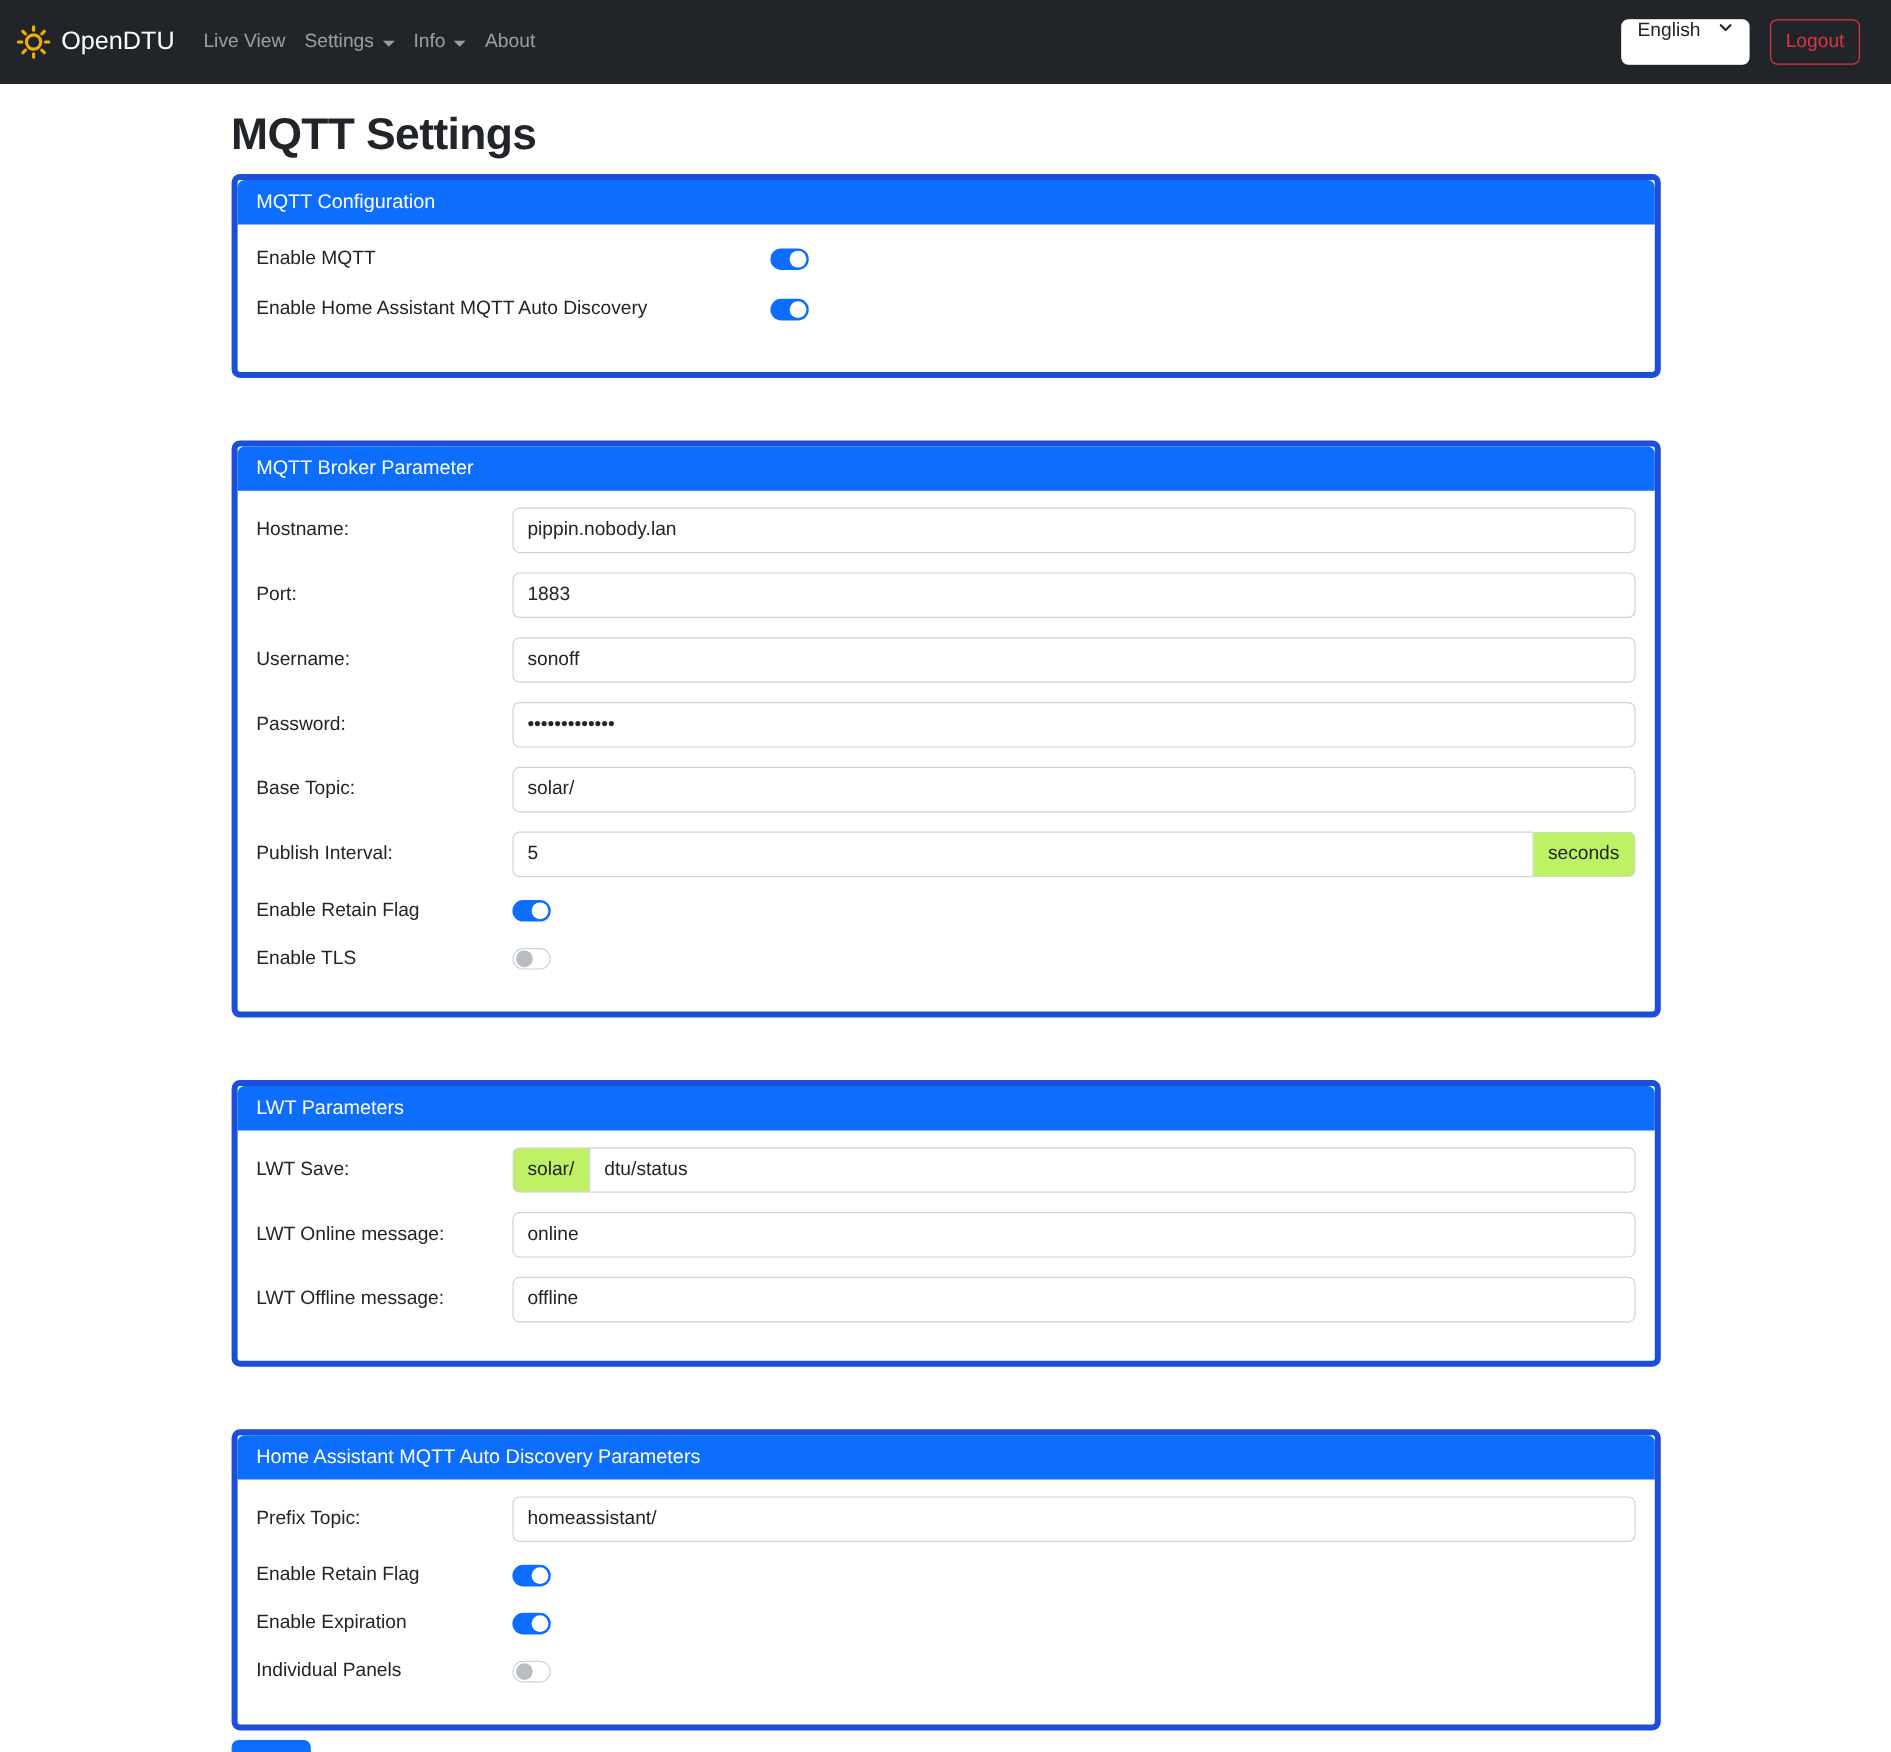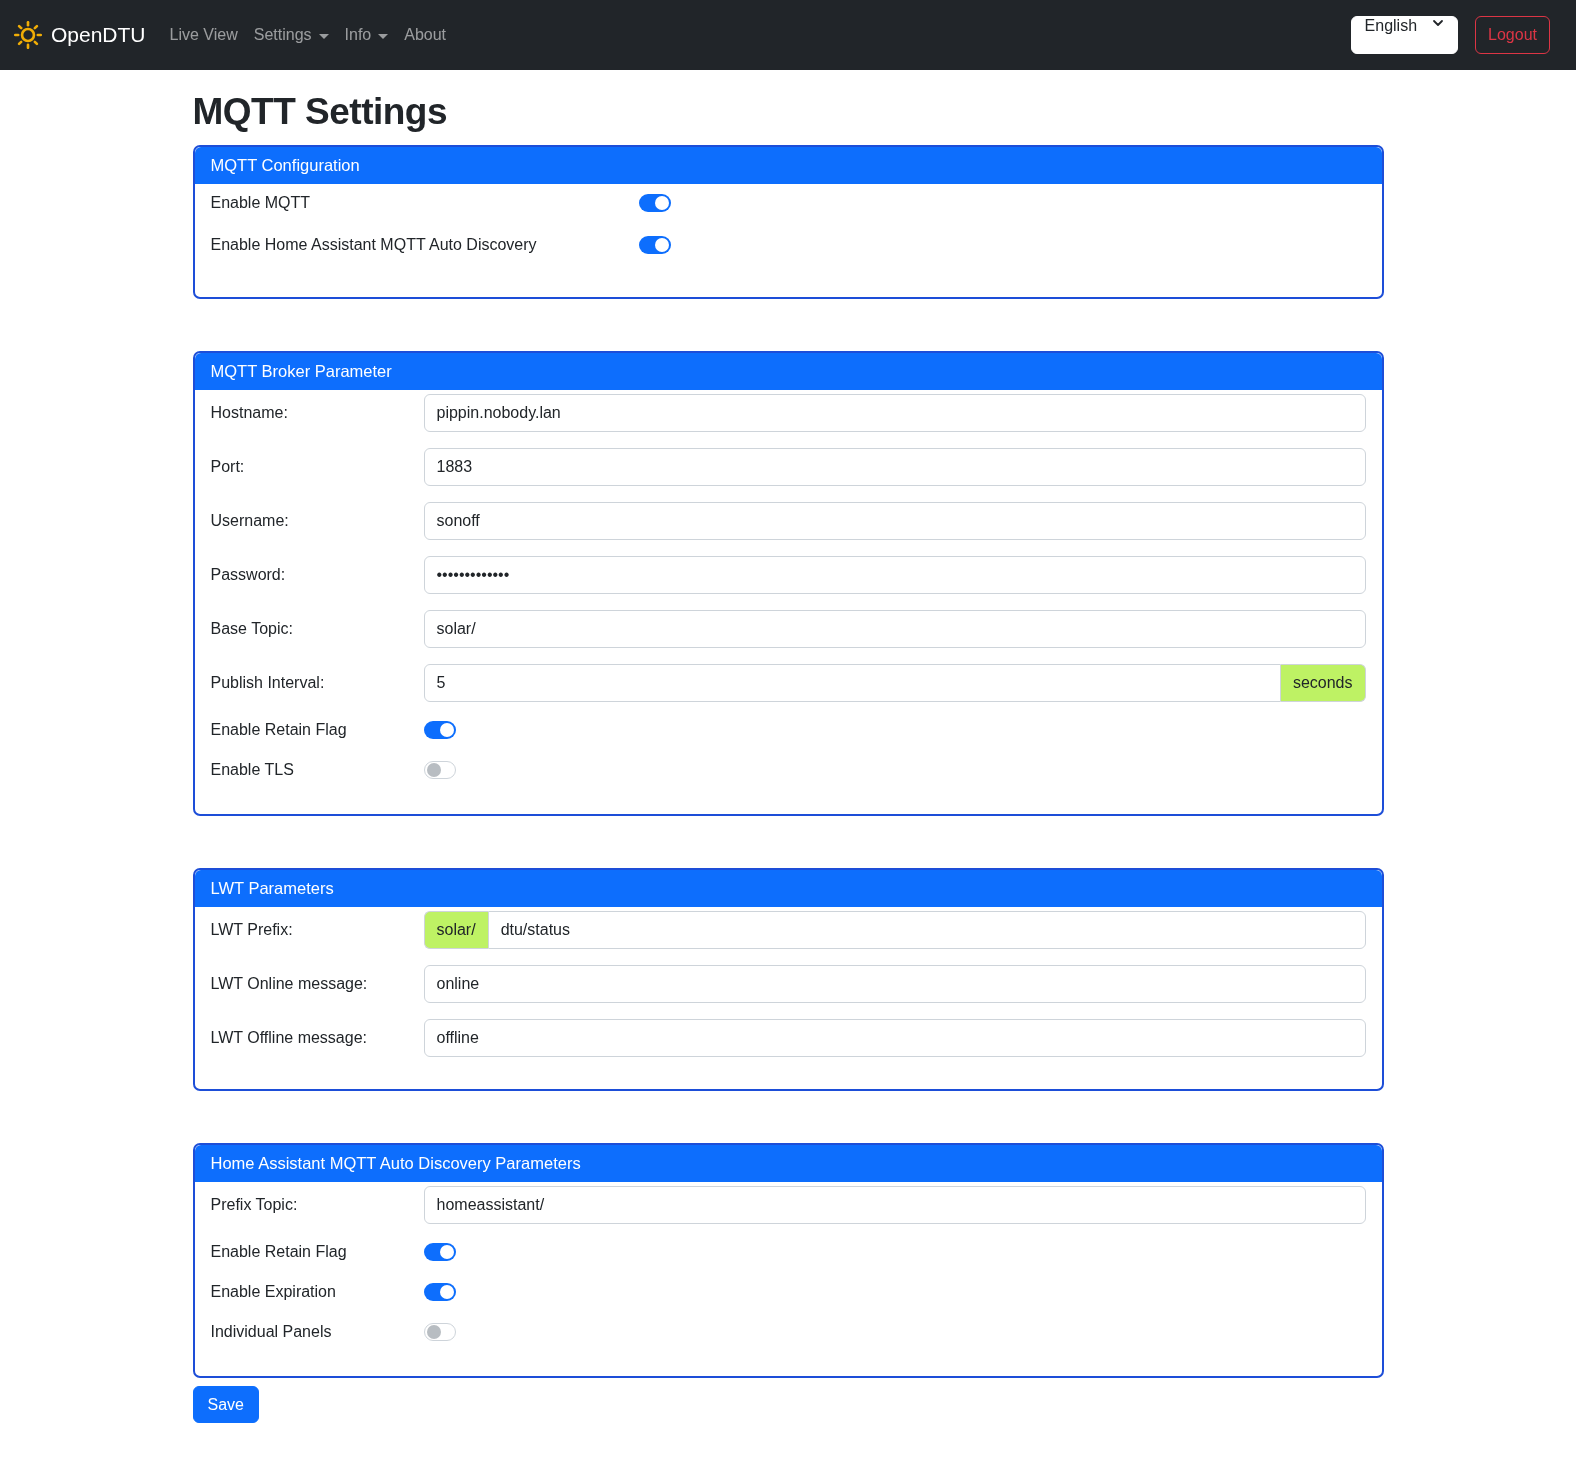--- a/index.html
+++ b/index.html
@@ -12,24 +12,24 @@
   .nav-link { color:rgba(255,255,255,.55); font-size:16px; padding:8px 8px; text-decoration:none; cursor:pointer; display:flex; align-items:center; gap:7px; }
   .caret { width:0; height:0; border-left:5px solid transparent; border-right:5px solid transparent; border-top:5px solid rgba(255,255,255,.55); display:inline-block; margin-top:2px; }
   .nav-right { margin-left:auto; display:flex; align-items:center; gap:17px; }
   .lang-select { background:#ffffff; border:1px solid #ffffff; border-radius:6px; height:38px; padding:0 13px; display:flex; align-items:flex-start; gap:15px; font-size:16px; color:#212529; cursor:pointer; }
   .logout-btn { background:transparent; border:1px solid #dc3545; color:#dc3545; border-radius:6px; height:38px; padding:0 12px; font-size:16px; font-family:inherit; cursor:pointer; }
 
   
   main { width:1191px; margin:16px auto; }
   h1 { font-size:37px; font-weight:700; letter-spacing:-.5px; margin:21px 0 12px 0; color:#212529; }
 
-  .card { border:2px solid #1d4ed8; border-radius:7px; background:#fff; }
+  .card { border:5px solid #1d4ed8; border-radius:7px; background:#fff; }
   .card + .card { margin-top:52px; }
   .card-header { background:#0d6efd; color:#ffffff; font-size:16.5px; padding:9px 16px; border-radius:6px 6px 0 0; }
-  .card-body { padding:4px 16px 16px 16px; }
+  .card-body { padding:14px 16px 16px 16px; }
 
   .frow { display:flex; align-items:center; margin-bottom:16px; }
   .frow:last-child { margin-bottom:16px; }
   .flabel { width:213px; min-width:213px; font-size:16px; color:#212529; }
   .flabel.wide { width:428px; min-width:428px; }
   .switch-row { min-height:24px; }
   .card-cfg .switch-row { min-height:30px; margin-bottom:12px; }
   .card-cfg .card-body { padding-bottom:25px; }
 
   .tinput { flex:1; height:38px; border:1px solid #ced4da; border-radius:6px; padding:0 12px; font-size:16px; color:#212529; font-family:inherit; background:#fff; outline:none; }
@@ -163,21 +163,21 @@
           </span>
       </div>
     </div>
   </section>
 
   
   <section class="card">
     <header class="card-header">LWT Parameters</header>
     <div class="card-body">
       <div class="frow">
-        <span class="flabel">LWT Prefix:</span>
+        <span class="flabel">LWT Save:</span>
         <div class="igroup">
           <span class="addon left">solar/</span>
           <input class="tinput" type="text" value="dtu/status" style="">
         </div>
       </div>
       <div class="frow">
         <span class="flabel">LWT Online message:</span>
         <input class="tinput" type="text" value="online" style="">
       </div>
       <div class="frow">

